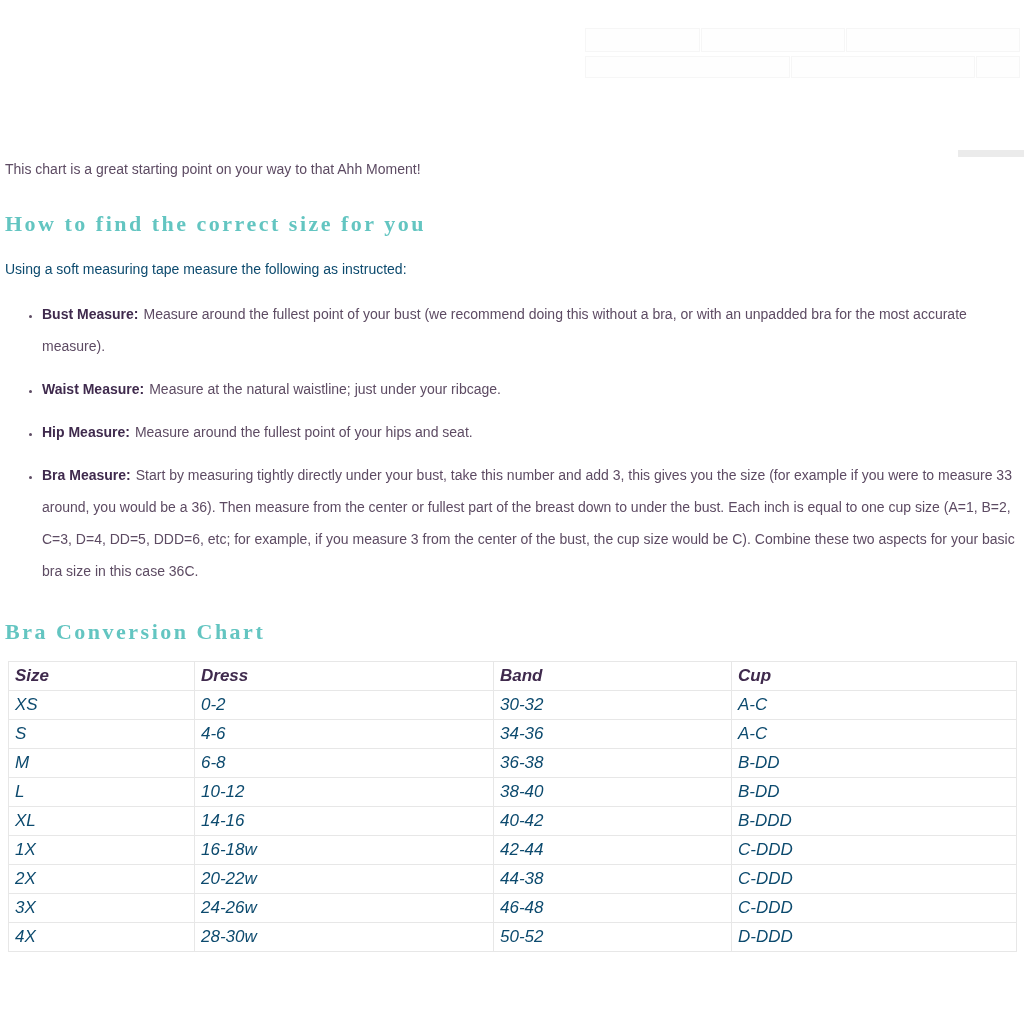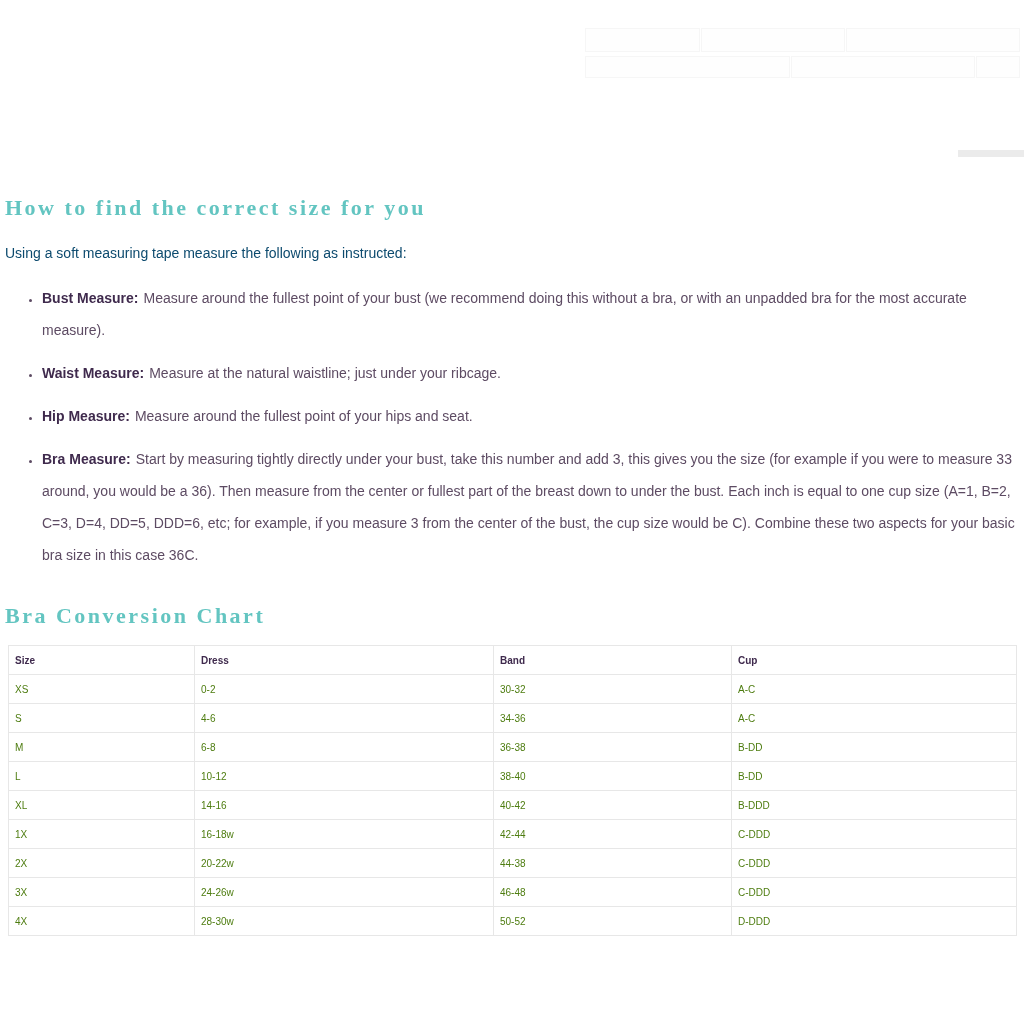--- a/index.html
+++ b/index.html
@@ -19,24 +19,24 @@
     font-size:14px;color:#5d4b63;line-height:32px;margin-bottom:11px;
   }
   ul.measure-list li::marker{color:#5d4b63;font-size:11px;}
   .bullet-label{font-weight:bold;color:#3f2a4d;margin-right:5px;}
   .chart-heading{margin-top:32px;}
   table.conversion{
     border-collapse:collapse;margin:16px 0 0 3px;width:1008px;table-layout:fixed;
   }
   table.conversion th, table.conversion td{
     border:1px solid #e7e7e7;height:28px;padding:0 4px 0 6px;
-    text-align:left;vertical-align:middle;font-size:10px;
+    text-align:left;vertical-align:middle;font-size:17px;font-style:italic;
   }
   table.conversion th{color:#3f2a4d;font-weight:bold;}
-  table.conversion td{color:#4d7c0f;}
+  table.conversion td{color:#0c4a6e;}
   col.c-size{width:186px;}
   col.c-dress{width:299px;}
   col.c-band{width:238px;}
   col.c-cup{width:285px;}
   
   .ghost{position:absolute;border:1px solid #f6f6f6;background:#fefefe;}
   .gb1a{left:585px;top:28px;width:113px;height:22px;}
   .gb1b{left:701px;top:28px;width:142px;height:22px;}
   .gb1c{left:846px;top:28px;width:172px;height:22px;}
   .gb2a{left:585px;top:56px;width:203px;height:20px;}
@@ -50,20 +50,21 @@
 <div class="ghost gb1a"></div>
 <div class="ghost gb1b"></div>
 <div class="ghost gb1c"></div>
 <div class="ghost gb2a"></div>
 <div class="ghost gb2b"></div>
 <div class="ghost gb2c"></div>
 <div class="side-bar"></div>
 
 <div class="content">
 
+  <p class="intro">This chart is a great starting point on your way to that Ahh Moment!</p>
 
   <h2 class="section-heading">How to find the correct size for you</h2>
 
   <p class="instruction">Using a soft measuring tape measure the following as instructed:</p>
 
   <ul class="measure-list">
     <li><span class="bullet-label">Bust Measure:</span><span>Measure around the fullest point of your bust (we recommend doing this without a bra, or with an unpadded bra for the most accurate measure).</span></li>
     <li><span class="bullet-label">Waist Measure:</span><span>Measure at the natural waistline; just under your ribcage.</span></li>
     <li><span class="bullet-label">Hip Measure:</span><span>Measure around the fullest point of your hips and seat.</span></li>
     <li><span class="bullet-label">Bra Measure:</span><span>Start by measuring tightly directly under your bust, take this number and add 3, this gives you the size (for example if you were to measure 33 around, you would be a 36). Then measure from the center or fullest part of the breast down to under the bust. Each inch is equal to one cup size (A=1, B=2, C=3, D=4, DD=5, DDD=6, etc; for example, if you measure 3 from the center of the bust, the cup size would be C). Combine these two aspects for your basic bra size in this case 36C.</span></li>

